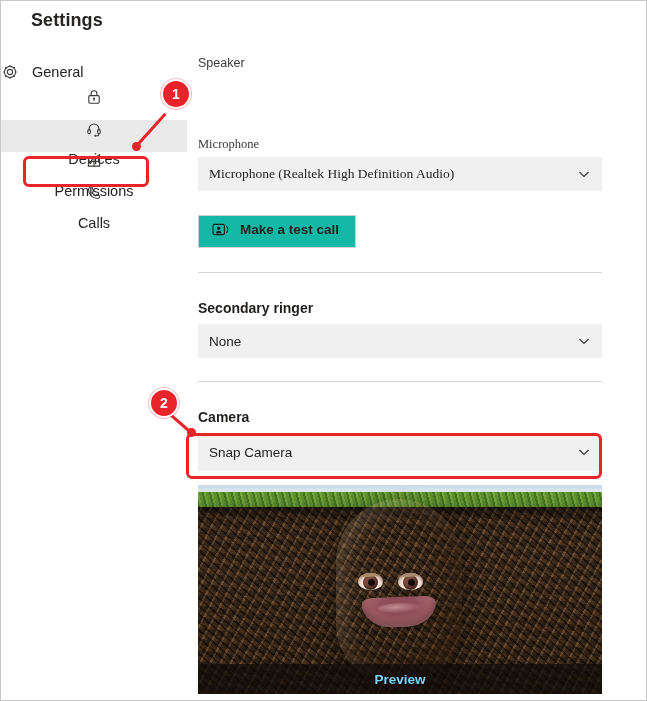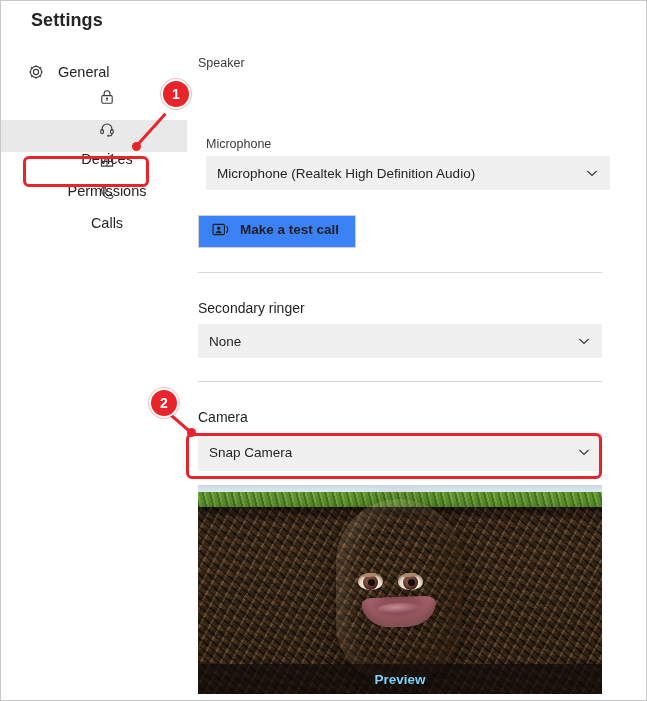--- a/index.html
+++ b/index.html
@@ -31,21 +31,20 @@
   #sidebar {
     position: absolute;
     left: 0px; top: 55px;
     width: 186px;
   }
   .nav-item {
     position: relative;
     display: flex;
     align-items: center;
     height: 32px;
-    padding-left: 26px;
     gap: 13px;
     cursor: pointer;
   }
   .nav-item + .nav-item { margin-top: 0px; flex-direction: column; }
   .nav-item.selected { background: #e9e9e9; }
   .nav-icon {
     width: 18px; height: 18px;
     flex: 0 0 18px;
     display: flex; align-items: center; justify-content: center;
     color: #3b3a39;
@@ -63,21 +62,21 @@
     left: 197px; top: 0px;
     width: 404px;
   }
   .field-label {
     font-size: 12.5px;
     color: #3b3a39;
     margin-bottom: 5px;
   }
   .section-heading {
     font-size: 14px;
-    font-weight: 400;
+    font-weight: 700;
     color: #201f1e;
     margin-bottom: 8px;
   }
   .dropdown {
     position: relative;
     height: 34px;
     background: #f0f0f0;
     display: flex;
     align-items: center;
     padding: 0 10px 0 11px;
@@ -103,21 +102,21 @@
     width: 404px;
   }
 
   
   #test-call-button {
     display: inline-flex;
     align-items: center;
     gap: 10px;
     height: 33px;
     padding: 0 16px 4px 13px;
-    background: #3b82f6;
+    background: #14b8a6;
     border: 1px solid #d1d1d1;
     cursor: pointer;
   }
   #test-call-button .btn-label {
     font-size: 13.5px;
     font-weight: 600;
     color: #201f1e;
     white-space: nowrap;
   }
   .btn-icon { width: 18px; height: 15px; flex: 0 0 18px; color: #201f1e; }
@@ -332,21 +331,21 @@
       <span class="nav-label">Calls</span>
     </div>
   </div>
 
   <div id="main">
 
     <div style="position:absolute; left:0; top:55px; width:404px;">
       <div class="field-label">Speaker</div>
     </div>
 
-    <div style="position:absolute; left:8px; top:136px; width:404px;">
+    <div style="position:absolute; left:0; top:136px; width:404px;font-family:Liberation Serif, serif;">
       <div class="field-label">Microphone</div>
       <div class="dropdown">
         <span class="dropdown-value">Microphone (Realtek High Definition Audio)</span>
         <span class="chevron">
           <svg width="16" height="16" viewBox="0 0 16 16" fill="none" stroke="currentColor" stroke-width="1.2">
               <path d="M3.4 6 8 10.4 12.6 6"></path>
             </svg>
         </span>
       </div>
     </div>

